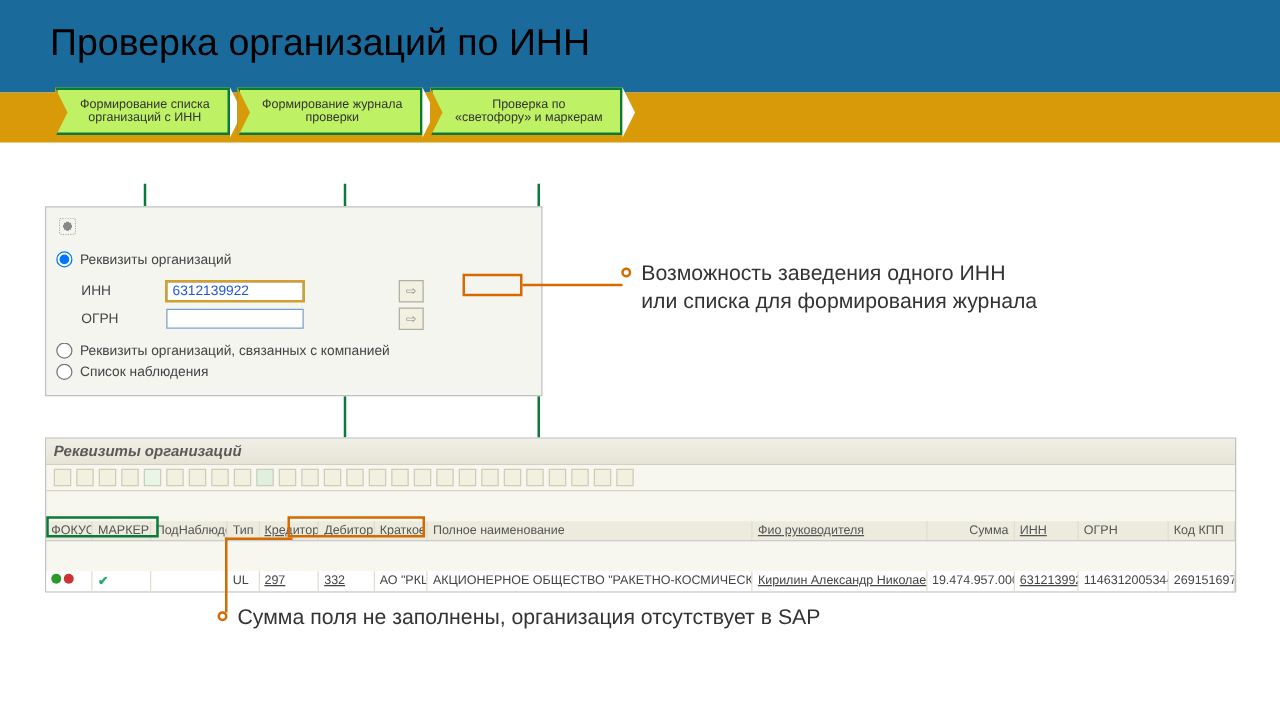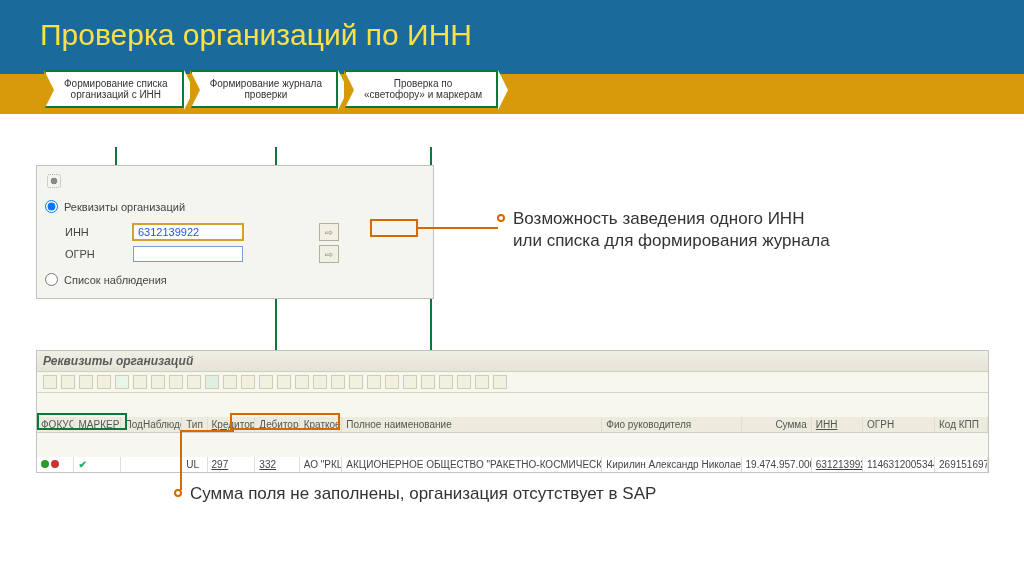--- a/index.html
+++ b/index.html
@@ -8,40 +8,40 @@
     font-family: "Segoe UI", Arial, sans-serif;
     background: #fff;
     width: 1024px;
     height: 574px;
     overflow: hidden;
     position: relative;
     color: #222;
   }
   .header {
     background: #1a6b9c;
-    color: #fde047;
+    color: #000000;
     padding: 18px 40px 22px 40px;
     font-size: 30px;
     font-weight: 300;
   }
   .process-band {
     background: #d99a0a;
     position: relative;
     height: 40px;
   }
   .steps {
     position: absolute;
     top: -4px;
     left: 44px;
     display: flex;
     gap: 6px;
   }
   .step {
     position: relative;
-    background: #ffffff;
+    background: #bef264;
     border: 2px solid #0a7a3a;
     color: #333;
     font-size: 10px;
     line-height: 11px;
     padding: 6px 14px 6px 18px;
     text-align: center;
     min-width: 130px;
   }
   .step::before, .step::after {
     content: "";
@@ -150,21 +150,21 @@
     text-overflow: clip;
   }
   .c-fokus   { width: 42px; }
   .c-marker  { width: 52px; }
   .c-nabl    { width: 70px; }
   .c-tip     { width: 28px; }
   .c-kred    { width: 54px; text-decoration: underline; }
   .c-deb     { width: 50px; text-decoration: underline; }
   .c-kratk   { width: 48px; }
   .c-poln    { width: 300px; }
-  .c-fio     { width: 160px; }
+  .c-fio     { width: 160px; text-decoration: underline; }
   .c-summ    { width: 80px; text-align: right; }
   .c-inn     { width: 58px; text-decoration: underline; }
   .c-ogrn    { width: 82px; }
   .c-kpp     { width: 60px; }
   .grid-row { background: #fff; color: #444; }
   .dot-green { width:8px;height:8px;border-radius:50%;background:#2a9a2a;display:inline-block;margin-right:2px;}
   .dot-red   { width:8px;height:8px;border-radius:50%;background:#cc3333;display:inline-block;}
   .check { color:#2a6; font-weight:bold; }
 
   .annot {
@@ -247,20 +247,24 @@
   </div>
   <div class="field-row">
     <span class="field-label">ОГРН</span>
     <input class="field-input plain" value="" style="">
     <span style="width:60px"></span>
     <span class="mini-btn">⇨</span>
   </div>
   <div style="height:6px"></div>
   <label class="opt-line">
     <input type="radio" style="">
+    <span>Реквизиты организаций, связанных с компанией</span>
+  </label>
+  <label class="opt-line">
+    <input type="radio" style="">
     <span>Список наблюдения</span>
   </label>
 </div>
 
 <div class="box-orange" style="left:370px; top:219px; width:48px; height:18px;"></div>
 <div class="conn orange" style="left:418px; top:227px; width:80px; height:2px;"></div>
 
 <div class="annot annot1">
   <span class="dot"></span>
   <span>Возможность заведения одного ИНН</span><br>

